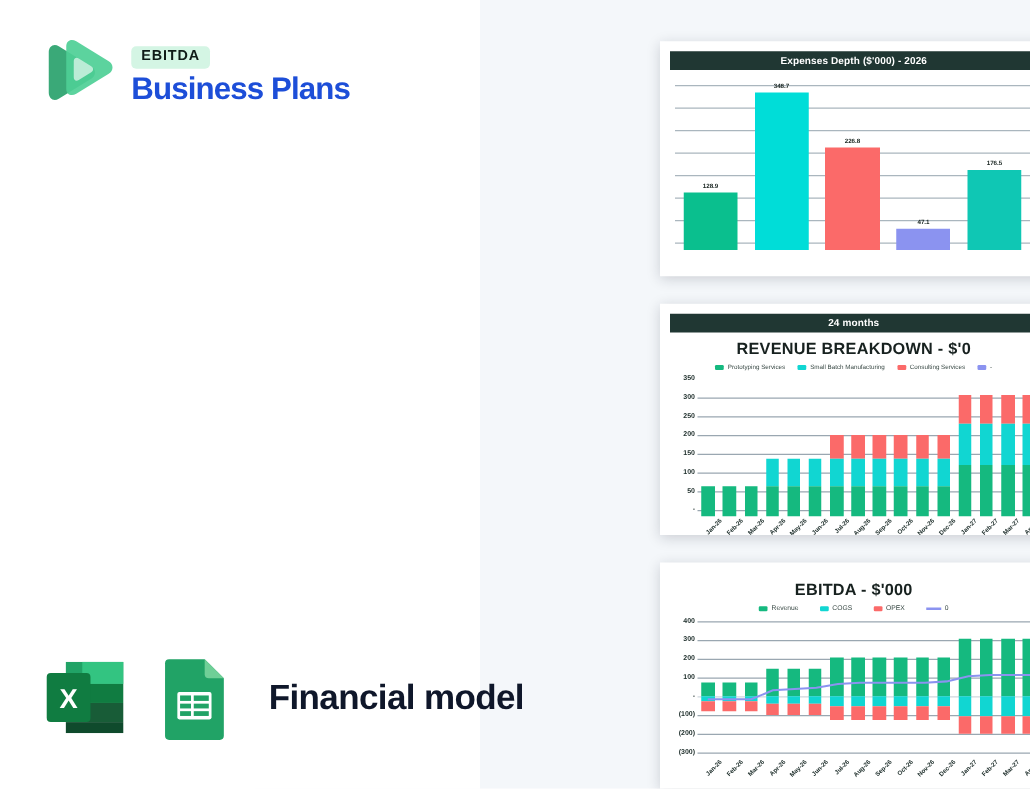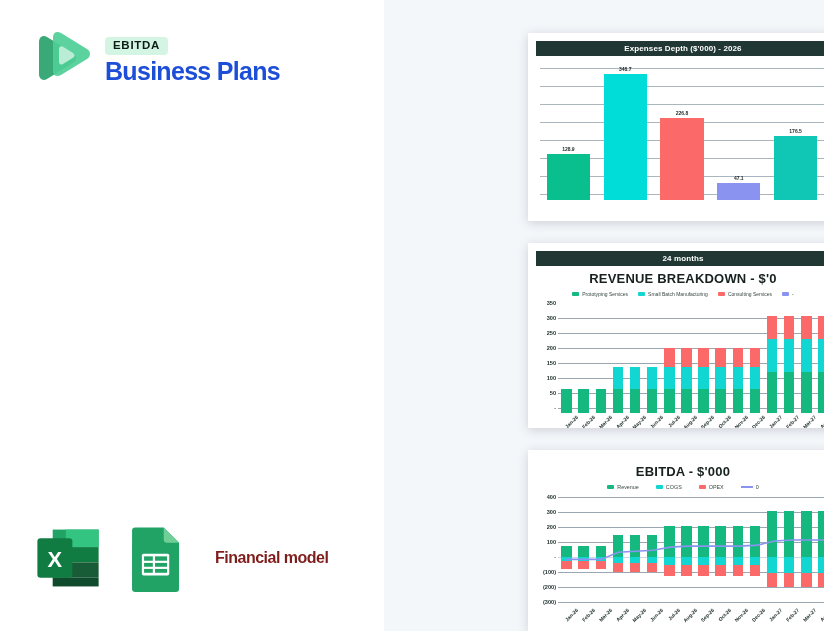--- a/index.html
+++ b/index.html
@@ -69,21 +69,21 @@
   }
 
   
   .footer-row {
     position: absolute;
     left: 33px; top: 522px;
     display: flex; align-items: center; gap: 17px;
   }
   .file-icon { width: 70px; height: 72px; display:block; }
   .footer-label {
-    font-size: 16px; font-weight: 800; color: #7f1d1d;
+    font-size: 28px; font-weight: 800; color: #0f172a;
     letter-spacing: -0.5px; margin-left: 8px;
   }
 
   
   .card {
     position: absolute;
     background: #ffffff;
     box-shadow: 0 2px 10px rgba(20,30,45,0.18);
     overflow: hidden;
   }

